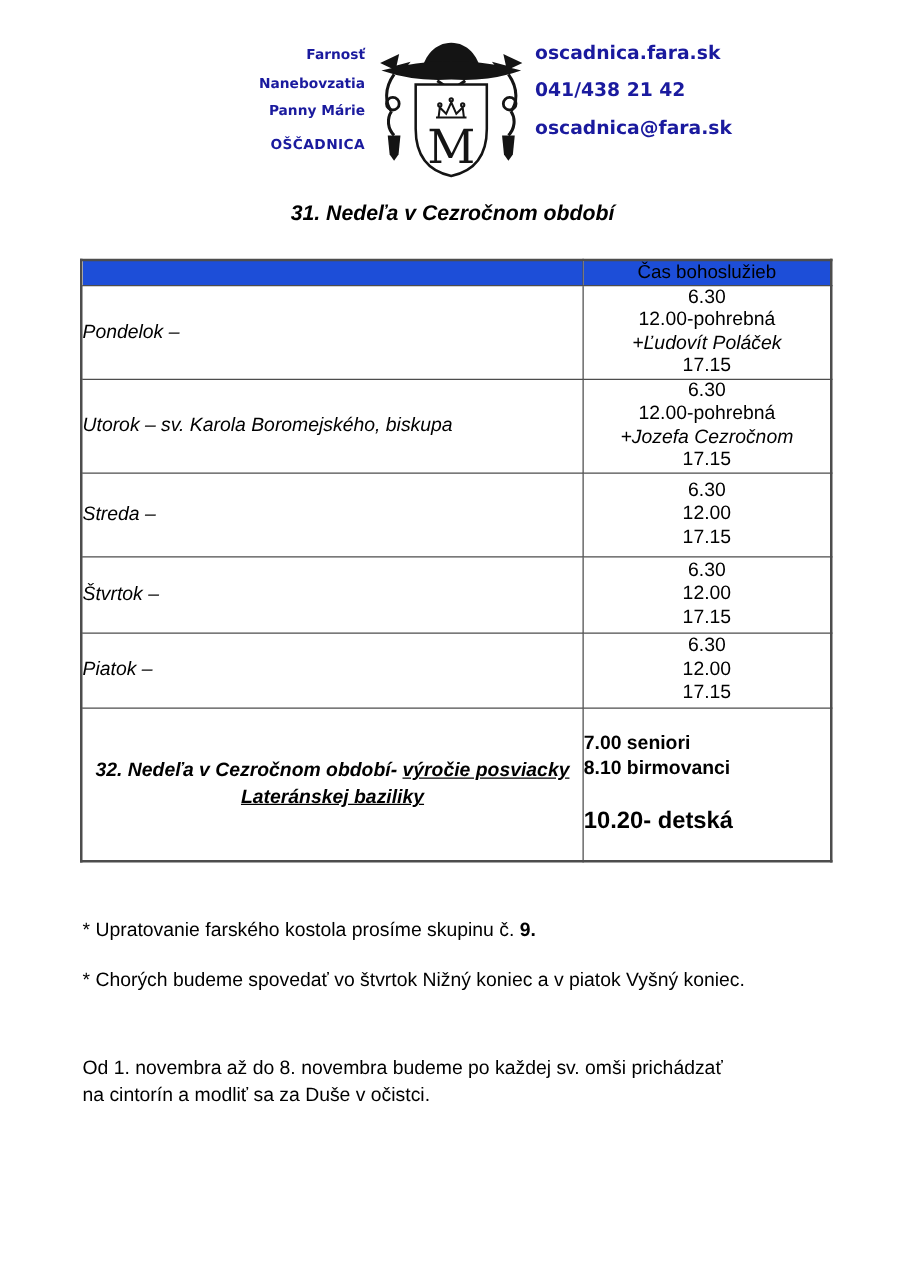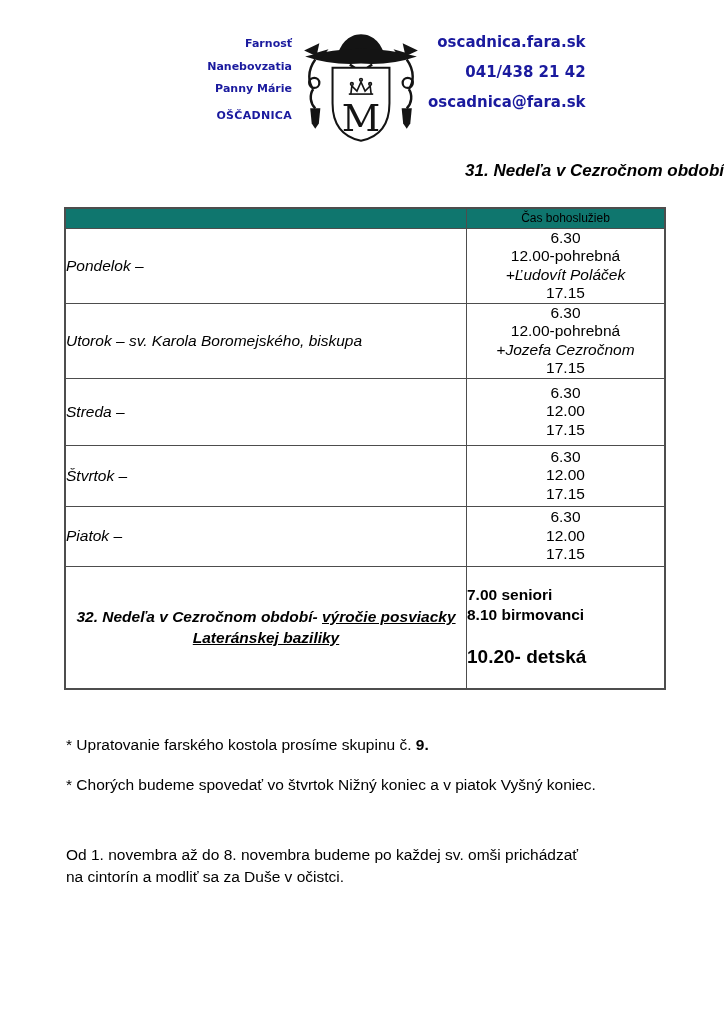--- a/index.html
+++ b/index.html
@@ -12,41 +12,41 @@
   .parish-block{
     position:absolute;top:33px;left:118px;width:174px;text-align:right;
     font-family:"DejaVu Sans", sans-serif;font-weight:bold;
     font-size:11px;line-height:22.5px;color:#1a1a9e;
   }
   .parish-city{margin-top:4px;letter-spacing:.3px;}
   .crest{position:absolute;left:298px;top:26px;width:126px;height:126px;}
   .contact{
     position:absolute;left:428px;top:33px;
     font-family:"DejaVu Sans", sans-serif;font-weight:bold;
-    font-size:15px;line-height:18px;color:#1a1a9e;text-align:right;
+    font-size:15px;line-height:18px;color:#1a1a9e;
   }
   .contact div{margin-bottom:12px;}
   
   .doc-title{
-    position:absolute;top:161px;left:0;width:724px;text-align:right;
+    position:absolute;top:161px;left:0;width:724px;text-align:center;
     font-weight:bold;font-style:italic;font-size:17px;
   }
   
   table.schedule{
     position:absolute;left:64px;top:207px;width:597px;
     border-collapse:collapse;table-layout:fixed;
     border:2px solid #4d4d4d;
   }
   table.schedule td{
     border:1px solid #4d4d4d;vertical-align:middle;
     font-size:15.5px;padding:0;overflow:hidden;
   }
   td.day{width:400px;padding-left:30px;font-style:italic;}
   td.times{width:197px;text-align:center;line-height:18.5px;}
-  tr.hdr td{background:#0f766e;font-style:normal;font-size:12px;text-align:center;}
+  tr.hdr td{background:#1d4ed8;font-style:normal;font-size:15px;text-align:center;}
   tr.rh0{height:20px;}
   tr.rh1{height:75px;}
   tr.rh2{height:75px;}
   tr.rh3{height:67px;}
   tr.rh4{height:61px;}
   tr.rh5{height:60px;}
   tr.rh6{height:62px;}
   tr.rh7{height:123px;}
   .it{font-style:italic;}
   td.sun-left{

